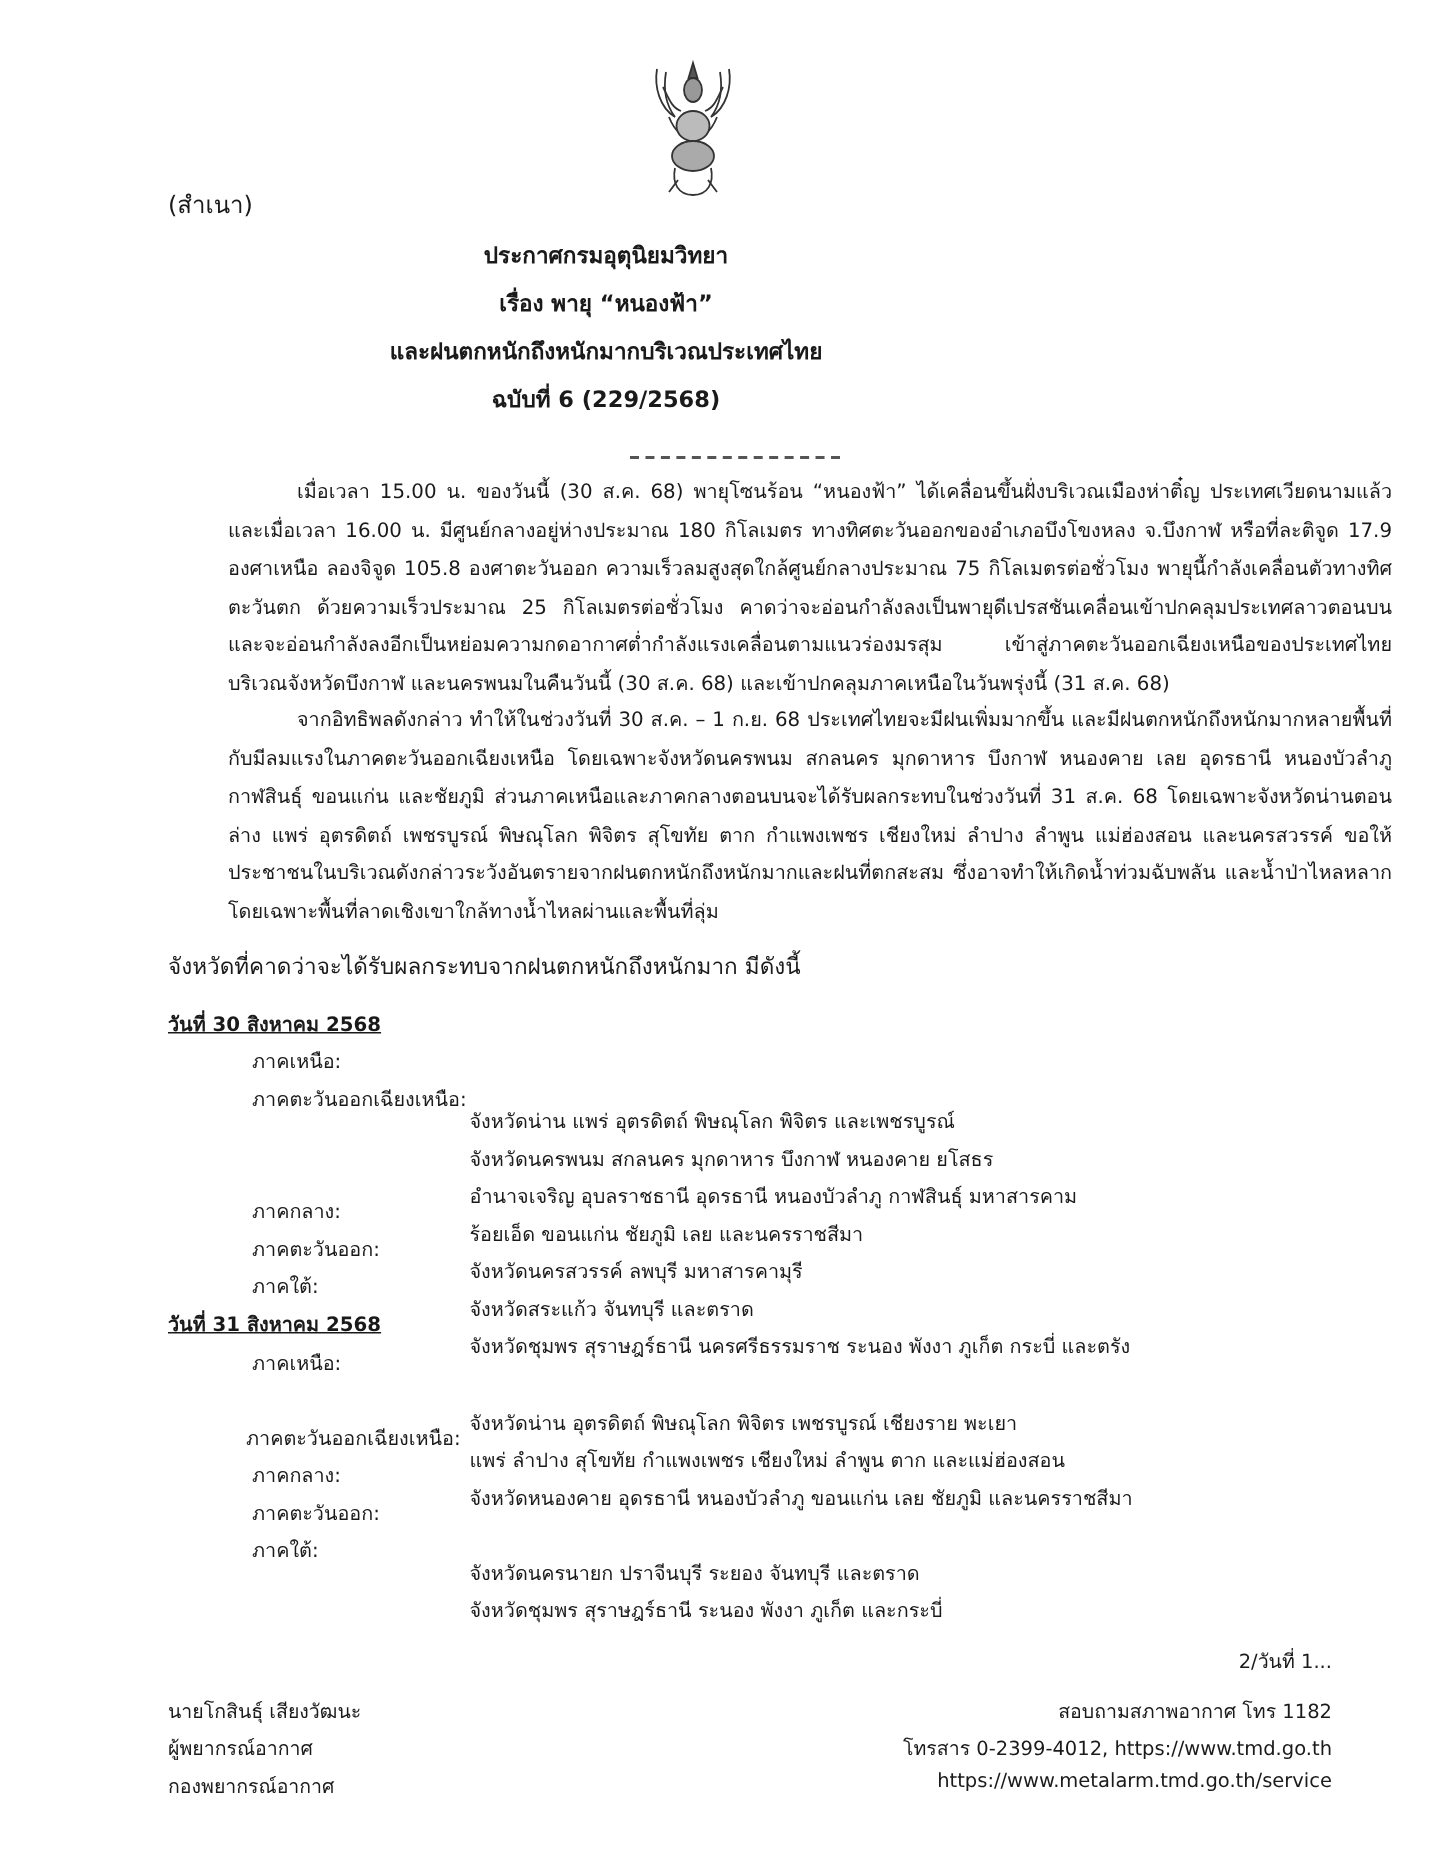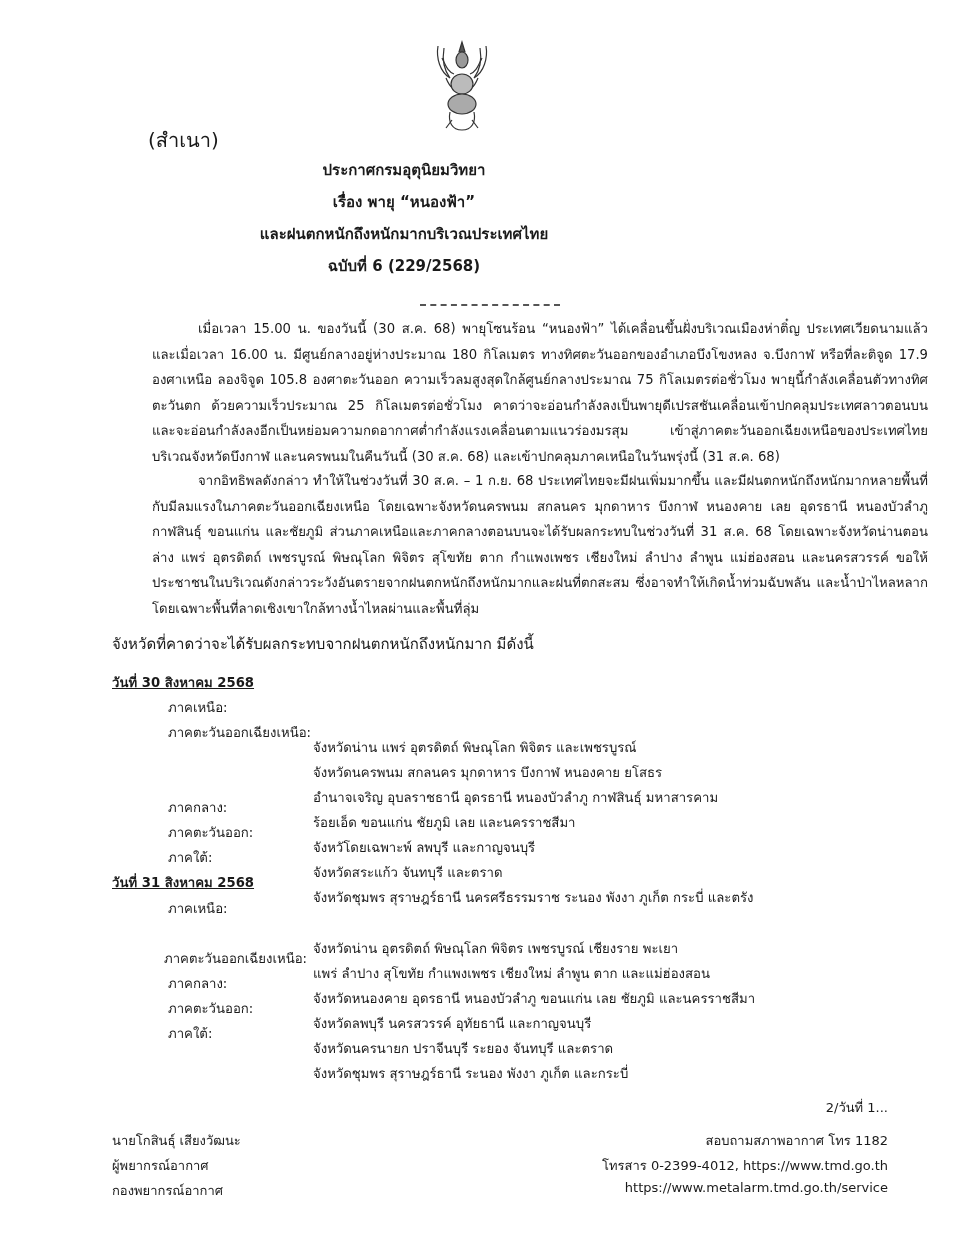--- a/index.html
+++ b/index.html
@@ -3,21 +3,21 @@
   <meta charset="utf-8">
   <style>
     html, body { margin: 0; padding: 0; background: #ffffff; }
     body {
       width: 960px; height: 1243px; position: relative; overflow: hidden;
       font-family: "DejaVu Sans", "Liberation Sans", sans-serif;
       color: #1a1a1a;
     }
     .page { position: absolute; left: 0; top: 0; width: 960px; height: 1243px; }
     .emblem { position: absolute; left: 432px; top: 38px; width: 60px; height: 96px; }
-    .copy-label { position: absolute; left: 112px; top: 124px; font-size: 20px; margin-left: 36px; }
+    .copy-label { position: absolute; left: 112px; top: 124px; font-size: 16px; }
     .title-block { position: absolute; left: 0; width: 808px; text-align: center; font-weight: bold; font-size: 15px; }
     .sep { position: absolute; left: 420px; top: 304px; width: 140px; border-top: 2px dashed #555; }
     .para { position: absolute; left: 112px; width: 776px; font-size: 13.2px; line-height: 25.5px; text-align: justify; margin-left: 40px; }
     .para .indent { display: inline-block; width: 46px; }
     .intro { position: absolute; left: 112px; top: 632px; font-size: 15px; }
     .day-head { position: absolute; left: 112px; font-size: 13.2px; font-weight: bold; text-decoration: underline; }
     .row { position: absolute; font-size: 13.2px; white-space: nowrap; }
     .region { left: 168px; }
     .prov { left: 313px; margin-top: 40px; }
     .page-next { position: absolute; right: 72px; top: 1097px; font-size: 13px; }
@@ -63,34 +63,33 @@
   <div class="intro">จังหวัดที่คาดว่าจะได้รับผลกระทบจากฝนตกหนักถึงหนักมาก มีดังนี้</div>
 
   <div class="day-head" style="top:672px">วันที่ 30 สิงหาคม 2568</div>
   <div class="row region" style="top:697px">ภาคเหนือ:</div>
   <div class="row prov" style="top:697px">จังหวัดน่าน แพร่ อุตรดิตถ์ พิษณุโลก พิจิตร และเพชรบูรณ์</div>
   <div class="row region" style="top:722px">ภาคตะวันออกเฉียงเหนือ:</div>
   <div class="row prov" style="top:722px">จังหวัดนครพนม สกลนคร มุกดาหาร บึงกาฬ หนองคาย ยโสธร</div>
   <div class="row prov" style="top:772px">ร้อยเอ็ด ขอนแก่น ชัยภูมิ เลย และนครราชสีมา</div>
   <div class="row prov" style="top:747px">อำนาจเจริญ อุบลราชธานี อุดรธานี หนองบัวลำภู กาฬสินธุ์ มหาสารคาม</div>
   <div class="row region" style="top:797px">ภาคกลาง:</div>
-  <div class="row prov" style="top:797px">จังหวัโดยเฉพาะพ์ ลพบุรี และกาญจนบุรี</div>
+  <div class="row prov" style="top:797px">จังหวัดนครสวรรค์ ลพบุรี มหาสารคามุรี</div>
   <div class="row region" style="top:822px">ภาคตะวันออก:</div>
   <div class="row prov" style="top:822px">จังหวัดสระแก้ว จันทบุรี และตราด</div>
   <div class="row region" style="top:847px">ภาคใต้:</div>
   <div class="row prov" style="top:847px">จังหวัดชุมพร สุราษฎร์ธานี นครศรีธรรมราช ระนอง พังงา ภูเก็ต กระบี่ และตรัง</div>
 
   <div class="day-head" style="top:872px">วันที่ 31 สิงหาคม 2568</div>
   <div class="row region" style="top:898px">ภาคเหนือ:</div>
   <div class="row prov" style="top:898px">จังหวัดน่าน อุตรดิตถ์ พิษณุโลก พิจิตร เพชรบูรณ์ เชียงราย พะเยา</div>
   <div class="row prov" style="top:923px">แพร่ ลำปาง สุโขทัย กำแพงเพชร เชียงใหม่ ลำพูน ตาก และแม่ฮ่องสอน</div>
   <div class="row region" style="top:948px; left:164px">ภาคตะวันออกเฉียงเหนือ:</div>
   <div class="row prov" style="top:948px">จังหวัดหนองคาย อุดรธานี หนองบัวลำภู ขอนแก่น เลย ชัยภูมิ และนครราชสีมา</div>
   <div class="row region" style="top:973px">ภาคกลาง:</div>
-  <div class="row prov" style="top:973px">จังหวัดลพบุรี นครสวรรค์ อุทัยธานี และกาญจนบุรี</div>
   <div class="row region" style="top:998px">ภาคตะวันออก:</div>
   <div class="row prov" style="top:998px">จังหวัดนครนายก ปราจีนบุรี ระยอง จันทบุรี และตราด</div>
   <div class="row region" style="top:1023px">ภาคใต้:</div>
   <div class="row prov" style="top:1023px">จังหวัดชุมพร สุราษฎร์ธานี ระนอง พังงา ภูเก็ต และกระบี่</div>
 
   <div class="page-next">2/วันที่ 1...</div>
 
   <div class="sig" style="top:1130px">นายโกสินธุ์ เสียงวัฒนะ</div>
   <div class="sig" style="top:1155px">ผู้พยากรณ์อากาศ</div>
   <div class="sig" style="top:1180px">กองพยากรณ์อากาศ</div>

